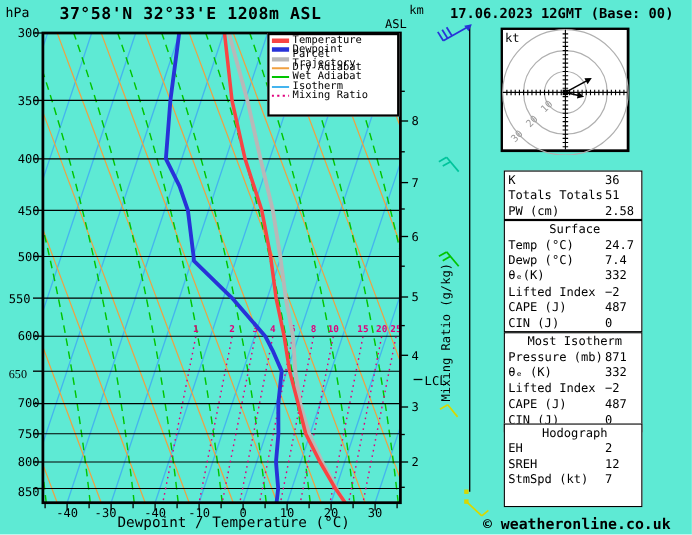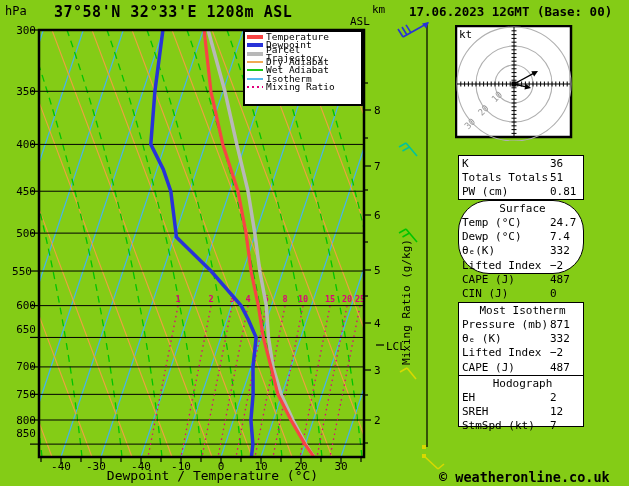--- a/index.html
+++ b/index.html
@@ -1,16 +1,16 @@
 <!DOCTYPE html>
 <html><head>
 <meta charset="utf-8">
 <style>
   html,body{margin:0;padding:0;background:#fff;}
-  #stage{position:relative;width:629px;height:486px;background:#84cc16;
+  #stage{position:relative;width:629px;height:486px;background:#5eead4;
          font-family:"DejaVu Sans Mono",monospace;color:#000;overflow:hidden;}
   .abs{position:absolute;white-space:nowrap;}
   #main-svg{position:absolute;left:0;top:0;z-index:1;}
   .lbl{position:absolute;font-size:11px;line-height:11px;z-index:3;}
   #title{left:54px;top:3px;font-size:15px;font-weight:bold;letter-spacing:.5px;z-index:3;}
   #hpa-label{left:5px;top:4px;font-size:12px;z-index:3;}
   #km-label{left:372px;top:3px;font-size:11px;z-index:3;}
   #asl-label{left:350px;top:15px;font-size:11px;z-index:3;}
   #datetime{left:409px;top:4px;font-size:12.5px;font-weight:bold;z-index:3;}
   #temp-axis-label{left:60px;top:468px;width:305px;text-align:center;font-size:13px;z-index:3;}
@@ -340,67 +340,67 @@
       <polygon points="83,46 79.15309764640162,51.49557479085484 76.2953987551571,46.219822991634196" fill="#000"></polygon>
       <line x1="59" y1="59" x2="73.07974849499927" y2="62.31288199882336" stroke="#000" stroke-width="1.4"></line>
       <polygon points="76,63 69.4723789888219,64.54601550264745 70.84661499117519,58.70551249264599" fill="#000"></polygon>
     </svg>
   <div id="labels-root">
       <div class="lbl" style="left: 8px; top: 24.5px; width: 28px; text-align: right;">300</div>
       <div class="lbl" style="left: 8px; top: 85.7949px; width: 28px; text-align: right;">350</div>
       <div class="lbl" style="left: 8px; top: 138.891px; width: 28px; text-align: right;">400</div>
       <div class="lbl" style="left: 8px; top: 185.725px; width: 28px; text-align: right;">450</div>
       <div class="lbl" style="left: 8px; top: 227.619px; width: 28px; text-align: right;">500</div>
-      <div class="lbl" style="left: 8px; top: 265.517px; width: 28px; text-align: center;">550</div>
+      <div class="lbl" style="left: 8px; top: 265.517px; width: 28px; text-align: left;">550</div>
       <div class="lbl" style="left: 8px; top: 300.116px; width: 28px; text-align: right;">600</div>
-      <div class="lbl" style="left: 8px; top: 324px; width: 28px; text-align: right;">650</div>
+      <div class="lbl" style="left: 8px; top: 336px; width: 28px; text-align: left; font-family: Liberation Serif, serif;">650</div>
       <div class="lbl" style="left: 8px; top: 361.411px; width: 28px; text-align: right;">700</div>
       <div class="lbl" style="left: 8px; top: 388.844px; width: 28px; text-align: right;">750</div>
       <div class="lbl" style="left: 8px; top: 414.507px; width: 28px; text-align: right;">800</div>
-      <div class="lbl" style="left: 8px; top: 428px; width: 28px; text-align: right;">850</div>
+      <div class="lbl" style="left: 8px; top: 442px; width: 28px; text-align: right;">850</div>
       <div class="lbl" style="left: 46px; top: 461px; width: 30px; text-align: center;">-40</div>
       <div class="lbl" style="left: 86px; top: 461px; width: 30px; text-align: left;">-30</div>
       <div class="lbl" style="left: 126px; top: 461px; width: 30px; text-align: center;">-40</div>
       <div class="lbl" style="left: 166px; top: 461px; width: 30px; text-align: center;">-10</div>
       <div class="lbl" style="left: 206px; top: 461px; width: 30px; text-align: center;">0</div>
       <div class="lbl" style="left: 246px; top: 461px; width: 30px; text-align: center;">10</div>
       <div class="lbl" style="left: 286px; top: 461px; width: 30px; text-align: center;">20</div>
       <div class="lbl" style="left: 326px; top: 461px; width: 30px; text-align: center;">30</div>
       <div class="lbl" style="left: 374px; top: 104.5px;">8</div>
       <div class="lbl" style="left: 374px; top: 160.5px;">7</div>
       <div class="lbl" style="left: 374px; top: 209.5px;">6</div>
       <div class="lbl" style="left: 374px; top: 264.5px;">5</div>
       <div class="lbl" style="left: 374px; top: 317.5px;">4</div>
       <div class="lbl" style="left: 374px; top: 364.5px;">3</div>
       <div class="lbl" style="left: 374px; top: 414.5px;">2</div>
     </div>
   <div id="tables-root">
       <div class="databox" style="top: 155px; height: 45px;">
         <div class="db-row"><span>K</span><span class="db-val">36</span></div>
         <div class="db-row"><span>Totals Totals</span><span class="db-val">51</span></div>
-        <div class="db-row"><span>PW (cm)</span><span class="db-val">0.81</span></div>
-      </div>
-      <div class="databox" style="top: 200px; height: 74px; border-radius: 31px;">
+        <div class="db-row"><span>PW (cm)</span><span class="db-val">2.58</span></div>
+      </div>
+      <div class="databox" style="top: 200px; height: 102px;">
         <div class="db-header">Surface</div>
         <div class="db-row"><span>Temp (°C)</span><span class="db-val">24.7</span></div>
         <div class="db-row"><span>Dewp (°C)</span><span class="db-val">7.4</span></div>
         <div class="db-row"><span>θₑ(K)</span><span class="db-val">332</span></div>
         <div class="db-row"><span>Lifted Index</span><span class="db-val">−2</span></div>
         <div class="db-row"><span>CAPE (J)</span><span class="db-val">487</span></div>
         <div class="db-row"><span>CIN (J)</span><span class="db-val">0</span></div>
       </div>
       <div class="databox" style="top: 302px; height: 91px;">
         <div class="db-header">Most Isotherm</div>
         <div class="db-row"><span>Pressure (mb)</span><span class="db-val">871</span></div>
         <div class="db-row"><span>θₑ (K)</span><span class="db-val">332</span></div>
         <div class="db-row"><span>Lifted Index</span><span class="db-val">−2</span></div>
         <div class="db-row"><span>CAPE (J)</span><span class="db-val">487</span></div>
         <div class="db-row"><span>CIN (J)</span><span class="db-val">0</span></div>
       </div>
-      <div class="databox" style="top: 375px; height: 52px;">
+      <div class="databox" style="top: 385px; height: 76px;">
         <div class="db-header">Hodograph</div>
         <div class="db-row"><span>EH</span><span class="db-val">2</span></div>
         <div class="db-row"><span>SREH</span><span class="db-val">12</span></div>
         <div class="db-row"><span>StmSpd (kt)</span><span class="db-val">7</span></div>
       </div>
     </div>
 
 </div>
 
 </body></html>

